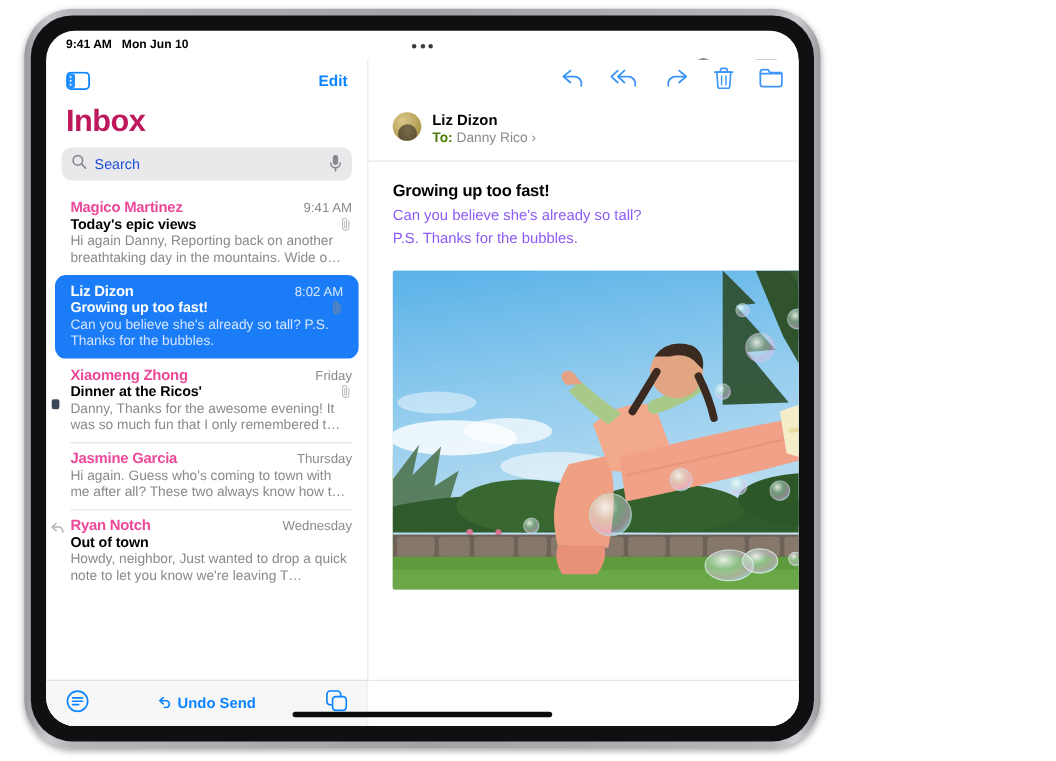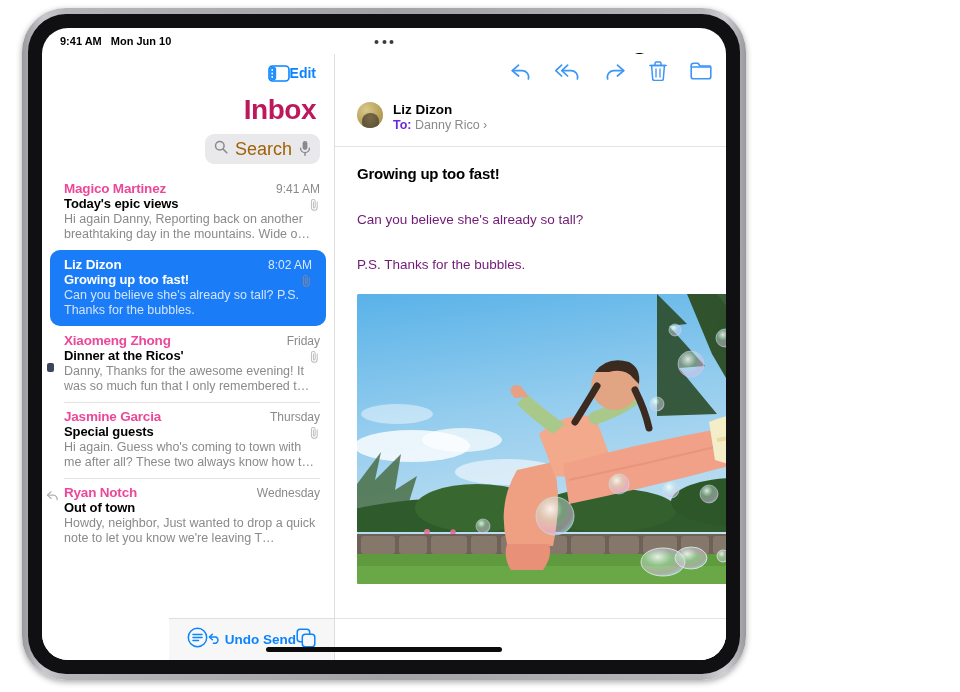--- a/index.html
+++ b/index.html
@@ -70,21 +70,20 @@
   #split {
     position: absolute; left: 0; top: 26px; right: 0; bottom: 0;
     display: flex;
   }
   #sidebar {
     width: 293px; flex: 0 0 293px;
     background: #ffffff;
     position: relative;
     display: flex; flex-direction: column;
     border-right: 1px solid #dedede;
-    align-items: flex-end;
   }
   #detail {
     flex: 1; background: #ffffff; position: relative;
     display: flex; flex-direction: column;
   }
 
   
   #sidebar-topbar {
     height: 38px; display: flex; align-items: center; justify-content: space-between;
     padding: 0 18px;
@@ -97,21 +96,21 @@
     padding: 2px 18px 8px 18px; color: #be185d;
   }
 
   
   #search-wrap { padding: 0 14px 10px 14px; }
   #search-field {
     height: 30px; background: #e9e9ec; border-radius: 9px;
     display: flex; align-items: center; gap: 7px; padding: 0 9px;
     position: relative;
   }
-  #search-input-text { font-size: 18px; color: #a16207; flex: 1; }
+  #search-input-text { font-size: 13px; color: #1d4ed8; flex: 1; }
   .mic-icon { width: 12px; height: 18px; }
 
   
   #message-list { flex: 1; overflow: hidden; position: relative; }
   .msg-row {
     position: relative;
     padding: 7px 14px 8px 22px;
     cursor: pointer;
   }
   .msg-row + .msg-row::before {
@@ -172,28 +171,28 @@
     flex: 0 0 auto; position: relative; overflow: hidden;
   }
   #avatar::after {
     content: ""; position: absolute; left: 5px; top: 11px; width: 17px; height: 16px;
     background: radial-gradient(ellipse at 50% 30%, #7a6a48, #5d5138 80%);
     border-radius: 50% 50% 40% 40%;
   }
   #hdr-text { flex: 1; }
   #hdr-name { font-size: 13.5px; font-weight: bold; color: #000; }
   #hdr-to { font-size: 12.5px; color: #8a8a8e; margin-top: 1px; }
-  #hdr-to b { color: #6d28d9; font-weight: bold; }
+  #hdr-to b { color: #4d7c0f; font-weight: bold; }
   #hdr-right { text-align: right; }
   #hdr-time { font-size: 12px; color: #8a8a8e; }
 
   
   #msg-body { padding: 18px 22px 0 22px; flex: 1; overflow: hidden; position: relative; }
   #body-subject { font-size: 15px; font-weight: bold; color: #000; letter-spacing: -0.2px; }
-  .body-para { font-size: 13.5px; color: #701a75; margin-top: 30px; }
+  .body-para { font-size: 13.5px; color: #8b5cf6; margin-top: 6px; }
   #photo {
     margin-top: 22px; width: 500px; height: 290px;
     border-radius: 2px; position: relative; overflow: hidden;
     background: linear-gradient(#8ec9ef 0%, #b5dcf4 38%, #cfe8f7 55%, #8fb37a 60%, #4e7a3c 78%, #6ba04c 100%);
   }
   #photo svg { position: absolute; left: 0; top: 0; }
 
   
   #detail-bottom {
     height: 42px; border-top: 1px solid #e4e4e6; background: #ffffff;
@@ -315,26 +314,20 @@
                       <path d="M8.4 4.1 V10.1 A3.1 3.1 0 0 1 2.2 10.1 V3.5 A2 2 0 0 1 6.2 3.5 V9.8 A0.95 0.95 0 0 1 4.3 9.8 V4.4" fill="none" stroke="currentColor" stroke-width="1.1" stroke-linecap="round"></path>
                     </svg></span>
                 </div>
                 <div class="msg-preview">Danny, Thanks for the awesome evening! It was so much fun that I only remembered t…</div>
               </div>
               <div class="msg-row">
                 <div class="msg-line1">
                   <span class="msg-sender">Jasmine Garcia</span>
                   <span class="msg-date">Thursday</span>
                 </div>
-                <div class="msg-line2">
-                  <span class="msg-subject">Special guests</span>
-                  <span class="clip-icon" style="color:#8a8a8e"><svg viewBox="0 0 11 14" width="11" height="13">
-                      <path d="M8.4 4.1 V10.1 A3.1 3.1 0 0 1 2.2 10.1 V3.5 A2 2 0 0 1 6.2 3.5 V9.8 A0.95 0.95 0 0 1 4.3 9.8 V4.4" fill="none" stroke="currentColor" stroke-width="1.1" stroke-linecap="round"></path>
-                    </svg></span>
-                </div>
                 <div class="msg-preview">Hi again. Guess who's coming to town with me after all? These two always know how t…</div>
               </div>
               <div class="msg-row">
                 <span class="replied-icon"><svg viewBox="0 0 14 12" width="13" height="11">
                     <path d="M5.4 2 L1.4 5.6 L5.4 9.2" fill="none" stroke="#b0b0b4" stroke-width="1.4" stroke-linecap="round" stroke-linejoin="round"></path>
                     <path d="M1.8 5.6 H8 A4.2 4.2 0 0 1 12 10.6" fill="none" stroke="#b0b0b4" stroke-width="1.4" stroke-linecap="round"></path>
                   </svg></span>
                 <div class="msg-line1">
                   <span class="msg-sender">Ryan Notch</span>
                   <span class="msg-date">Wednesday</span>

